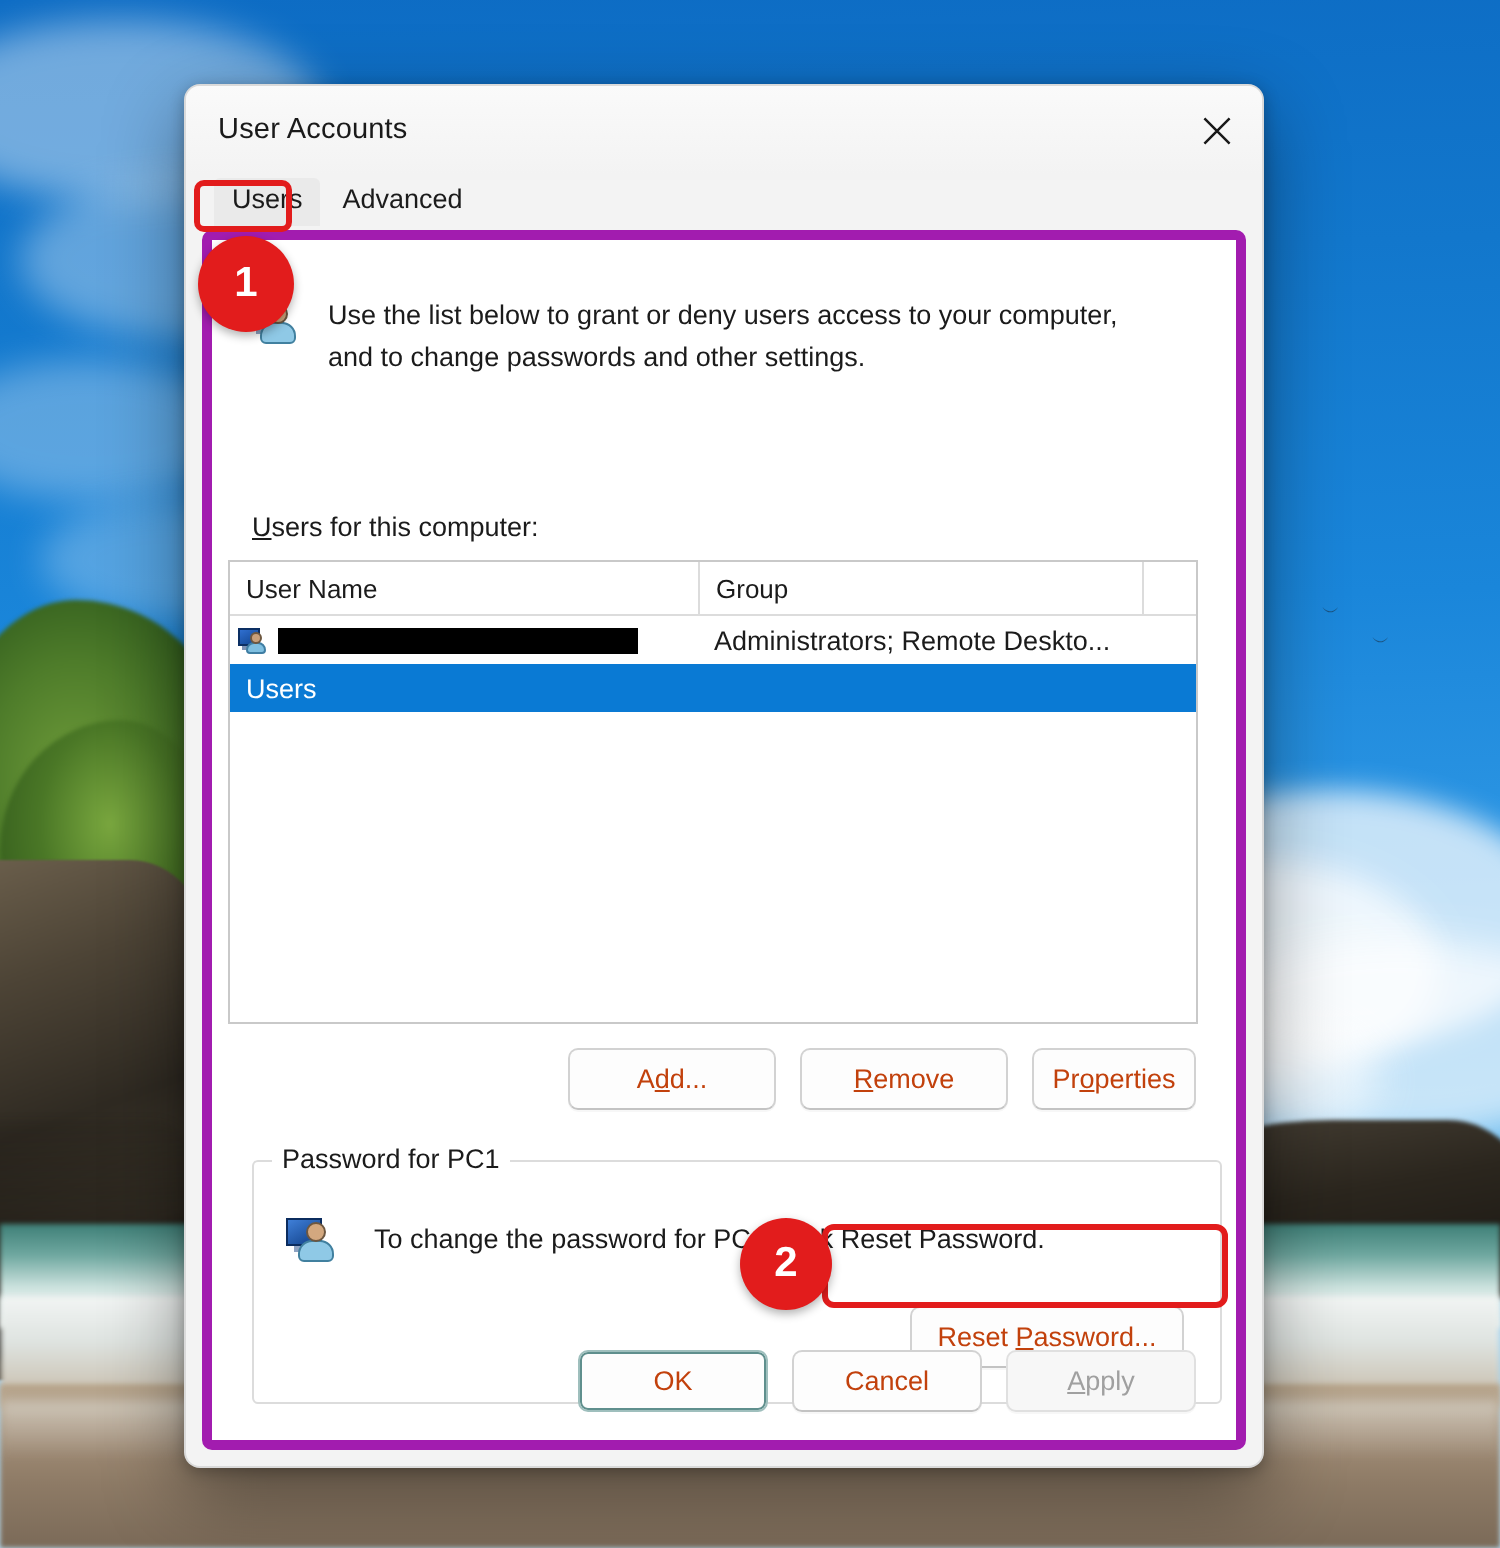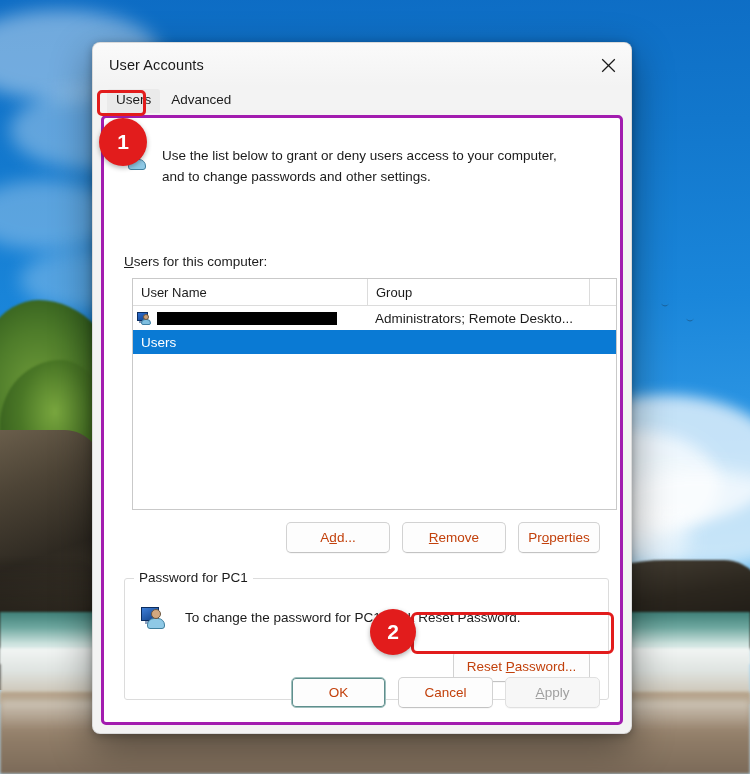--- a/index.html
+++ b/index.html
@@ -133,42 +133,42 @@
     line-height: 1.25;
     cursor: pointer;
     border-radius: 3px 3px 0 0;
   }
   .tab.selected { background: #eaeaea; }
 
   #tabpage {
     position: absolute;
     left: 8px; right: 8px; top: 72px; bottom: 8px;
     background: #ffffff;
-    border: 3px solid #a21caf;
+    border: 5px solid #a21caf;
     border-radius: 5px;
   }
 
   
   #intro-row {
     position: absolute; left: 18px; top: 28px; right: 18px;
     display: flex; align-items: flex-start; gap: 14px;
   }
   #intro-text {
     font-size: 13.5px; color: #1b1b1b; line-height: 1.52; max-width: 460px;
   }
 
   #list-label {
     position: absolute; left: 20px; top: 136px;
     font-size: 13.5px; color: #1b1b1b;
   }
   #list-label u { text-decoration: underline; }
 
   
   #listview {
-    position: absolute; left: 28px; top: 160px; width: 485px; height: 232px;
+    position: absolute; left: 8px; top: 160px; width: 485px; height: 232px;
     background: #fff; border: 1px solid #c9c9c9;
     overflow: hidden;
   }
   #list-header {
     display: flex; height: 27px;
     border-bottom: 1px solid #dcdcdc;
     background: #ffffff;
   }
   .hcell {
     font-size: 13px; color: #1b1b1b;

